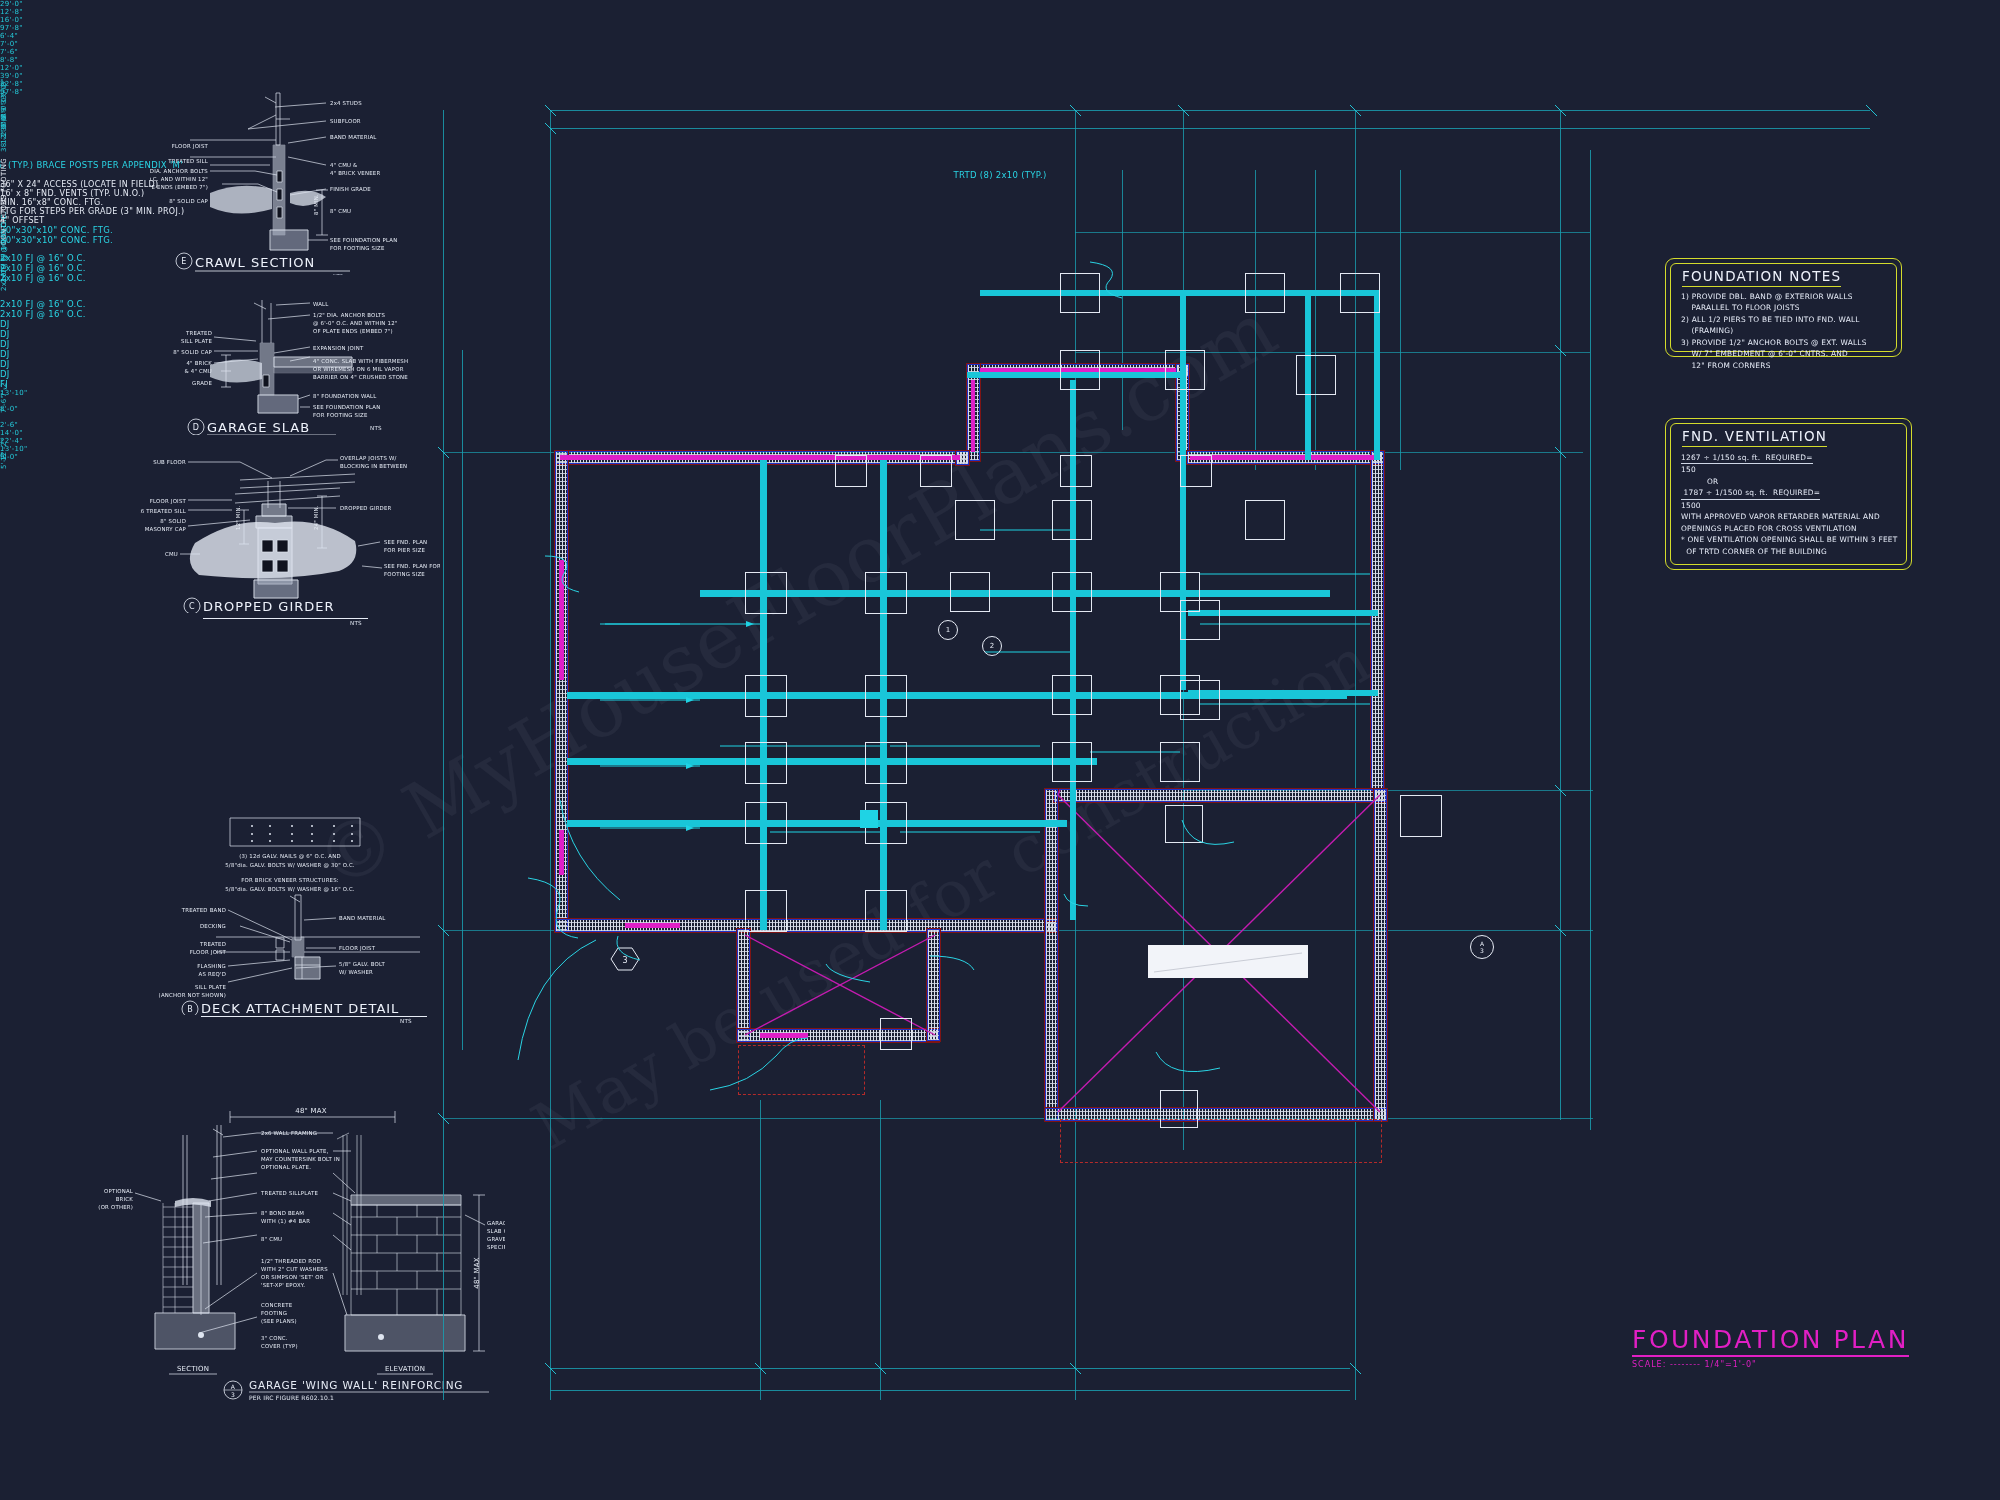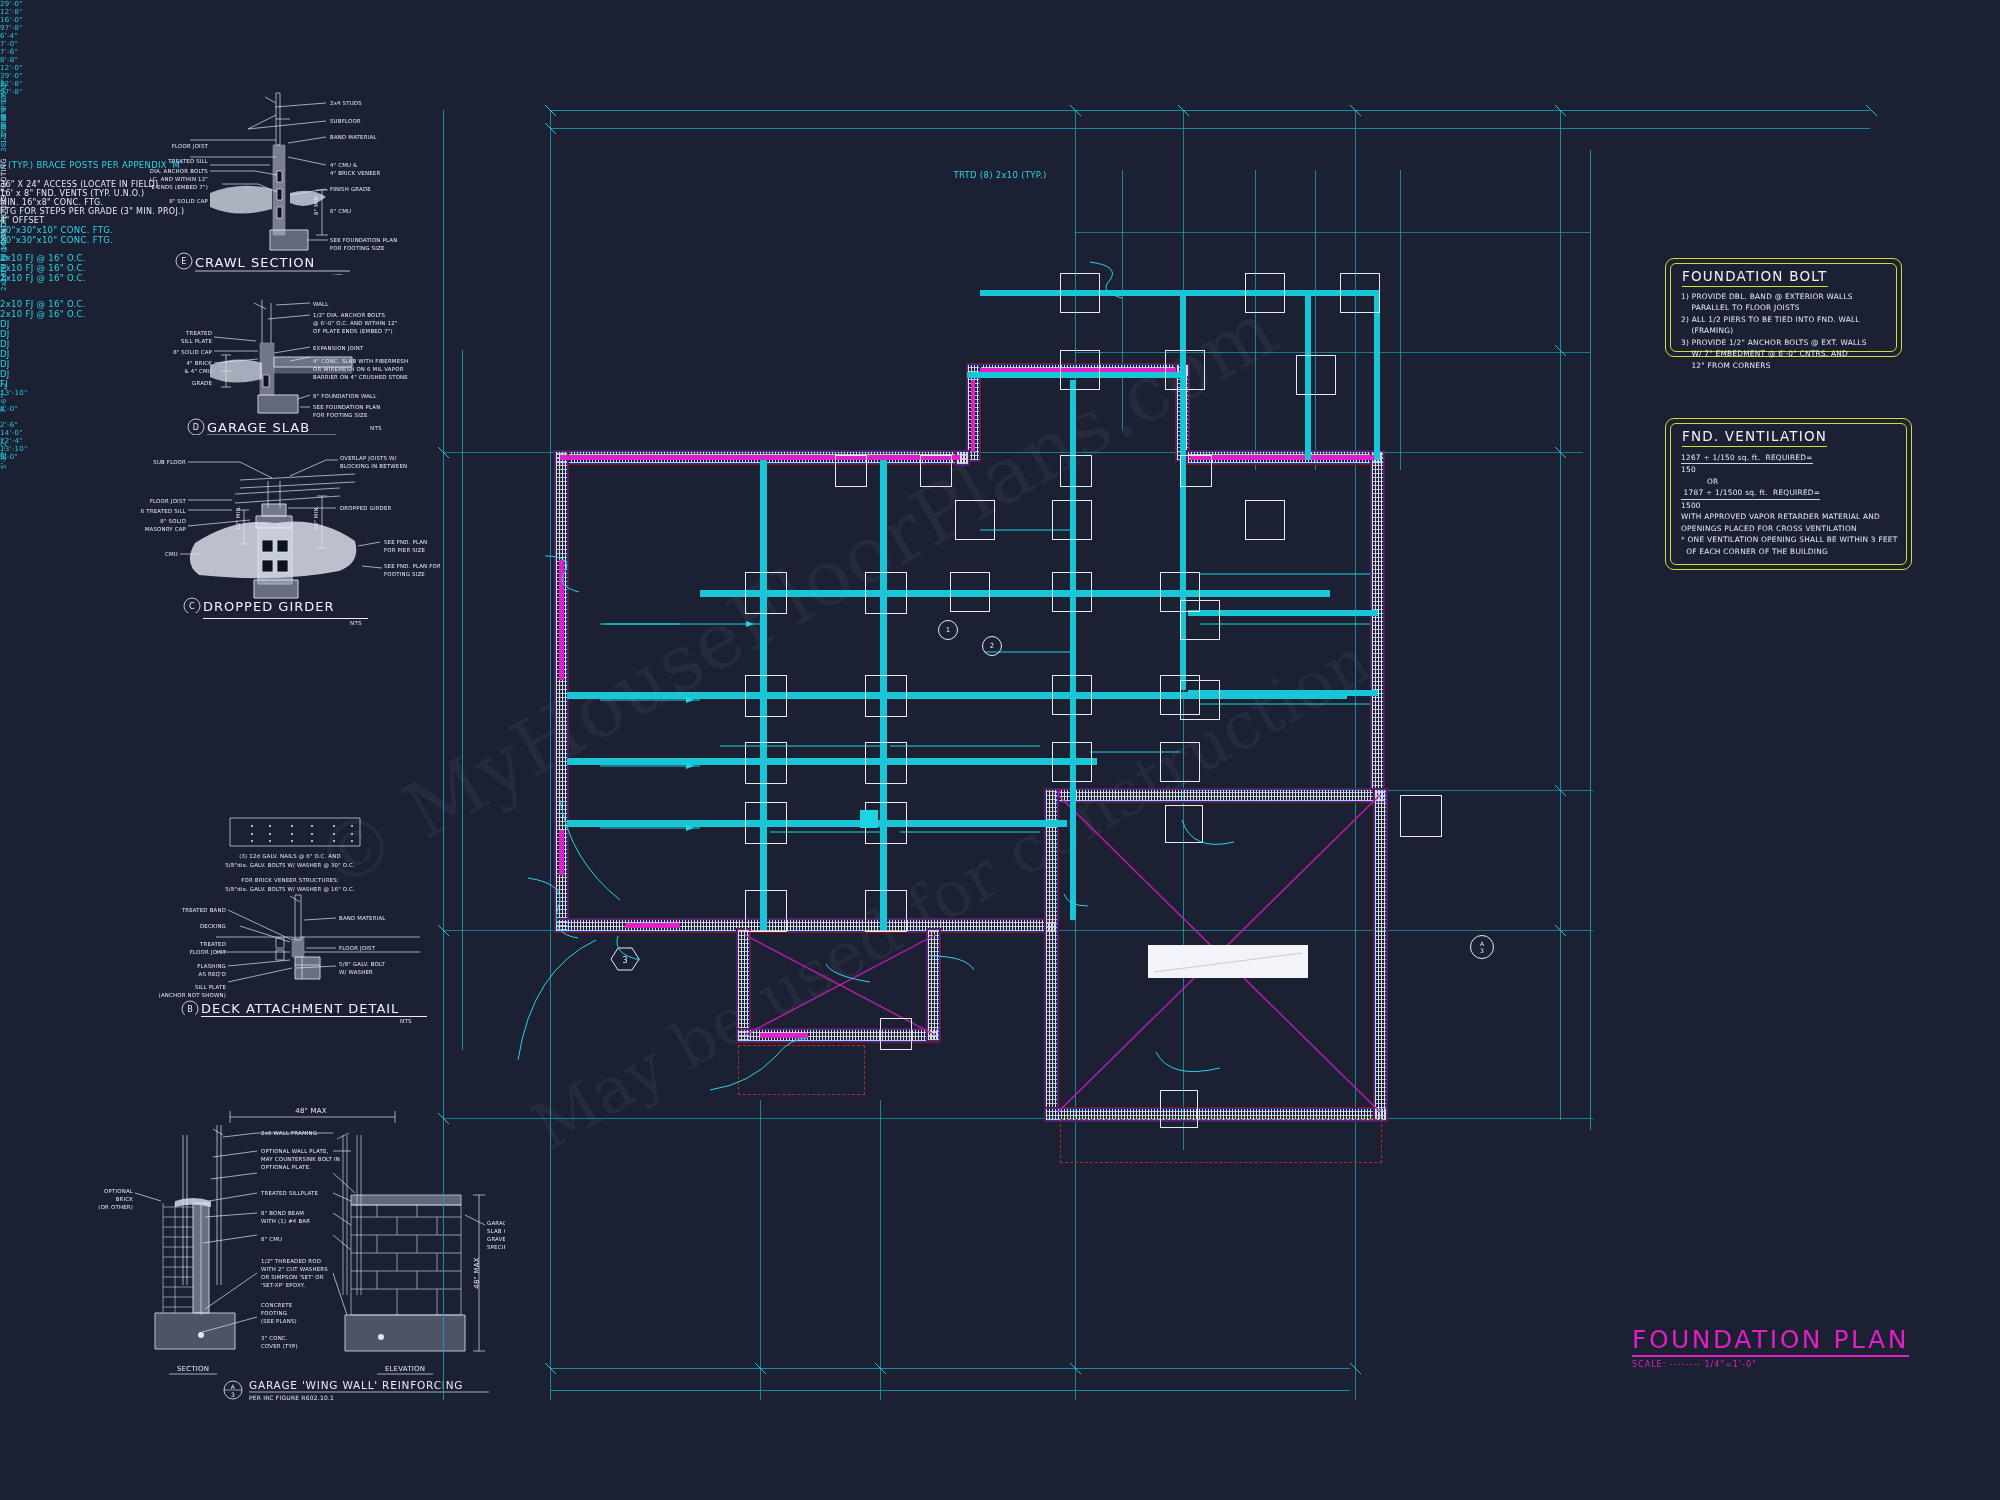--- a/index.html
+++ b/index.html
@@ -450,21 +450,21 @@
     <line x1="159" y1="295" x2="177" y2="295" stroke="#e7ecf6" stroke-width=".6"></line>
     <text class="dt" x="168" y="294" text-anchor="middle" style="font-size:6px">A</text>
     <text class="dt" x="168" y="302" text-anchor="middle" style="font-size:6px">3</text>
     <text class="dt" x="184" y="294" style="font-size:10.5px;letter-spacing:.8px">GARAGE 'WING WALL' REINFORCING</text>
     <line x1="184" y1="297" x2="424" y2="297" stroke="#e7ecf6" stroke-width=".7"></line>
     <text class="dt" x="184" y="305" style="font-size:6px">PER IRC FIGURE R602.10.1</text>
   </svg>
 
   <div class="nbox" style="left:1665px;top:258px;width:235px;height:97px">
     <div class="inner"></div>
-    <h4>FOUNDATION BOLT</h4>
+    <h4>FOUNDATION NOTES</h4>
     <div class="nbody" style="top:32px">
       <div>1) PROVIDE DBL. BAND @ EXTERIOR WALLS</div>
       <div>    PARALLEL TO FLOOR JOISTS</div>
       <div>2) ALL 1/2 PIERS TO BE TIED INTO FND. WALL</div>
       <div>    (FRAMING)</div>
       <div>3) PROVIDE 1/2" ANCHOR BOLTS @ EXT. WALLS</div>
       <div>    W/ 7" EMBEDMENT @ 6'-0" CNTRS. AND</div>
       <div>    12" FROM CORNERS</div>
     </div>
   </div>
@@ -475,21 +475,21 @@
     <div class="nbody" style="top:33px">
       <div class="ul">1267 ÷ 1/150 sq. ft.  REQUIRED=</div>
       <div>150</div>
       <div>          OR</div>
       <div class="ul"> 1787 ÷ 1/1500 sq. ft.  REQUIRED=</div>
       <div>1500</div>
       <div>WITH APPROVED VAPOR RETARDER MATERIAL AND</div>
       <div>OPENINGS PLACED FOR CROSS VENTILATION</div>
       <div></div>
       <div>* ONE VENTILATION OPENING SHALL BE WITHIN 3 FEET</div>
-      <div>  OF EACH CORNER OF THE BUILDING</div>
+      <div>  OF TRTD CORNER OF THE BUILDING</div>
     </div>
   </div>
 
   <div class="gl" style="left:550px;top:110px;width:1320px;height:1px;opacity:.85"></div>
   <div class="gl" style="left:550px;top:128px;width:1320px;height:1px;opacity:.85"></div>
   <div class="gl" style="left:550px;top:1368px;width:800px;height:1px;opacity:.85"></div>
   <div class="gl" style="left:550px;top:1390px;width:800px;height:1px;opacity:.85"></div>
   <div class="gl" style="left:443px;top:110px;width:1px;height:1290px;opacity:.85"></div>
   <div class="gl" style="left:462px;top:350px;width:1px;height:700px;opacity:.85"></div>
   <div class="gl" style="left:1560px;top:110px;width:1px;height:1010px;opacity:.85"></div>

